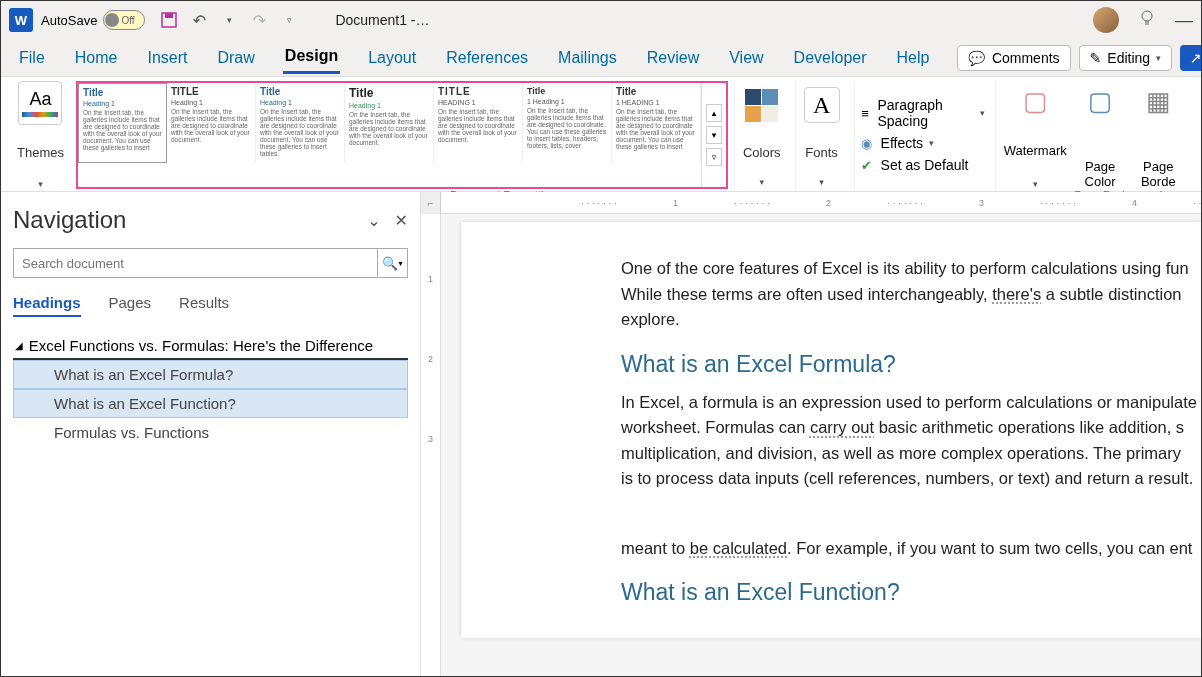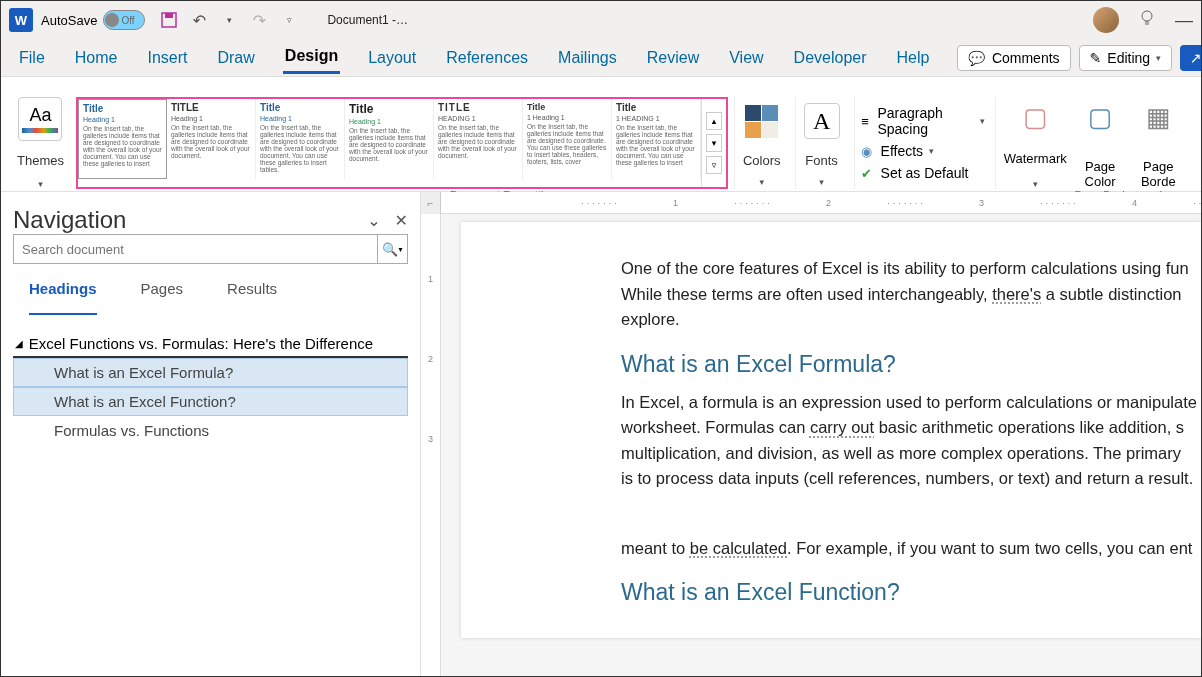--- a/index.html
+++ b/index.html
@@ -2,44 +2,44 @@
 <html><head>
 <meta charset="utf-8">
 <style>
 * { margin: 0; padding: 0; box-sizing: border-box; font-family: "Segoe UI", Arial, sans-serif; }
 body { background: #fff; width: 1202px; height: 677px; overflow: hidden; border: 1px solid #333; }
 
 
 .titlebar { height: 38px; background: #f2f0ef; display: flex; align-items: center; padding: 0 8px; gap: 8px; }
 .word-icon { width: 24px; height: 24px; background: #185abd; border-radius: 3px; color: #fff; display: flex; align-items: center; justify-content: center; font-weight: bold; font-size: 13px; }
 .autosave { display: flex; align-items: center; gap: 6px; font-size: 13px; }
-.toggle { width: 42px; height: 20px; border: 1px solid #888; border-radius: 10px; display: flex; align-items: center; padding: 1px; background: #7dd3fc; }
+.toggle { width: 42px; height: 20px; border: 1px solid #888; border-radius: 10px; display: flex; align-items: center; padding: 1px; background: #fef9c3; }
 .toggle-knob { width: 14px; height: 14px; background: #888; border-radius: 50%; }
 .toggle-lbl { font-size: 10px; color: #666; margin-left: 2px; }
 .qat { display: flex; gap: 10px; align-items: center; margin-left: 6px; }
 .qat-btn { width: 20px; height: 20px; display: flex; align-items: center; justify-content: center; color: #555; font-size: 16px; cursor: pointer; }
 .save-ico { color: #b8309c; }
-.doc-title { font-size: 12px; margin-left: 20px; color: #222; }
+.doc-title { font-size: 14px; margin-left: 28px; color: #222; }
 .search-box { margin-left: 40px; width: 340px; height: 30px; background: #fff; border: 1px solid #ccc; border-radius: 4px; display: flex; align-items: center; padding: 0 10px; gap: 8px; box-shadow: 0 1px 2px rgba(0,0,0,0.1); }
 .search-box input { border: none; outline: none; flex: 1; font-size: 14px; }
 .title-right { margin-left: auto; display: flex; align-items: center; gap: 20px; }
 .avatar { width: 26px; height: 26px; border-radius: 50%; background: linear-gradient(135deg,#d4a574,#8b6239); }
 .light-ico { font-size: 16px; color: #555; }
 .min-ico { font-size: 18px; color: #444; }
 
 
 .ribbon-tabs { height: 38px; background: #f2f0ef; display: flex; align-items: center; padding: 0 16px; gap: 26px; border-bottom: 1px solid #ddd; }
 .rtab { font-size: 16px; color: #0369a1; cursor: pointer; padding: 6px 2px; }
 .rtab.active { font-weight: 600; border-bottom: 3px solid #185abd; color: #000; }
 .rtab-right { margin-left: auto; display: flex; gap: 8px; }
 .rtab-btn { border: 1px solid #bbb; border-radius: 4px; padding: 4px 10px; font-size: 14px; background: #fff; display: flex; align-items: center; gap: 6px; }
 .share-btn { background: #185abd; color: #fff; border: none; padding: 5px 10px; }
 
 
-.ribbon { height: 115px; background: #fff; display: flex; border-bottom: 1px solid #e0e0e0; padding: 20px 10px 2px; gap: 6px; }
+.ribbon { height: 115px; background: #fff; display: flex; border-bottom: 1px solid #e0e0e0; padding: 4px 10px 2px; gap: 6px; }
 .themes-grp { display: flex; flex-direction: column; align-items: center; justify-content: space-between; padding: 0 6px; }
 .themes-ico { width: 44px; height: 44px; border: 1px solid #ccc; border-radius: 4px; display: flex; flex-direction: column; align-items: center; justify-content: center; font-family: Georgia,serif; }
 .themes-ico .aa { font-size: 18px; }
 .themes-ico .bar { width: 36px; height: 5px; background: linear-gradient(90deg,#1e6091,#4a90d9,#e74c3c,#d4a017,#27ae60,#8e44ad); margin-top: 2px; }
 .grp-label { font-size: 13px; color: #333; }
 .chev-dn { font-size: 9px; color: #555; }
 
 .gallery { display: flex; gap: 0; border: 2px solid #ec4899; }
 .gal-item { width: 89px; height: 80px; border-right: 1px solid #eee; padding: 3px 4px; font-size: 6.5px; color: #666; cursor: pointer; overflow: hidden; }
 .gal-item:first-child { border: 1px solid #999; }
@@ -64,28 +64,28 @@
 .pgbg-grp { display: flex; gap: 10px; border-left: 1px solid #eee; padding: 0 8px; margin-left: auto; }
 .pgbg-item { display: flex; flex-direction: column; align-items: center; justify-content: space-between; font-size: 13px; text-align: center; }
 .pgbg-ico { width: 36px; height: 40px; display: flex; align-items: center; justify-content: center; font-size: 26px; }
 .pgbg-lbl { position: absolute; right: 40px; top: 189px; font-size: 11px; color: #666; }
 
 
 .main { display: flex; height: calc(100% - 191px); }
 
 
 .navpane { width: 420px; border-right: 1px solid #ddd; padding: 14px 12px; background: #fff; }
-.nav-head { display: flex; align-items: center; justify-content: space-between; }
+.nav-head { display: flex; align-items: center; justify-content: space-between; margin-bottom: 14px; }
 .nav-title { font-size: 24px; color: #333; }
 .nav-ctrls { display: flex; gap: 14px; font-size: 16px; color: #555; }
 .nav-search { display: flex; border: 1px solid #aaa; height: 30px; margin-bottom: 16px; }
 .nav-search input { flex: 1; border: none; outline: none; padding: 0 8px; font-size: 13px; }
 .nav-search-btn { width: 30px; display: flex; align-items: center; justify-content: center; border-left: 1px solid #aaa; font-size: 13px; }
 .nav-tabs { display: flex; gap: 28px; font-size: 15px; margin-bottom: 16px; }
-.nav-tab { color: #555; cursor: pointer; padding-bottom: 16px; margin-left: 16px; }
+.nav-tab { color: #555; cursor: pointer; padding-bottom: 4px; }
 .nav-tab.active { color: #185abd; font-weight: 600; border-bottom: 2px solid #185abd; }
 .nav-tree { font-size: 15px; }
 .nav-item-l1 { display: flex; align-items: center; gap: 6px; padding: 4px 2px; border-bottom: 2px solid #333; cursor: pointer; }
 .nav-item-l2 { padding: 5px 6px 5px 40px; cursor: pointer; border: 1px solid transparent; color: #444; }
 .nav-item-l2.sel { background: #d9e7f5; border: 1px solid #a9c8e8; }
 .tri { font-size: 10px; }
 
 
 .doc-wrap { flex: 1; background: #f5f5f5; position: relative; overflow: hidden; }
 .ruler { height: 22px; background: #fff; border-bottom: 1px solid #ddd; display: flex; align-items: center; font-size: 9px; color: #888; padding-left: 160px; gap: 56px; position: relative; }

